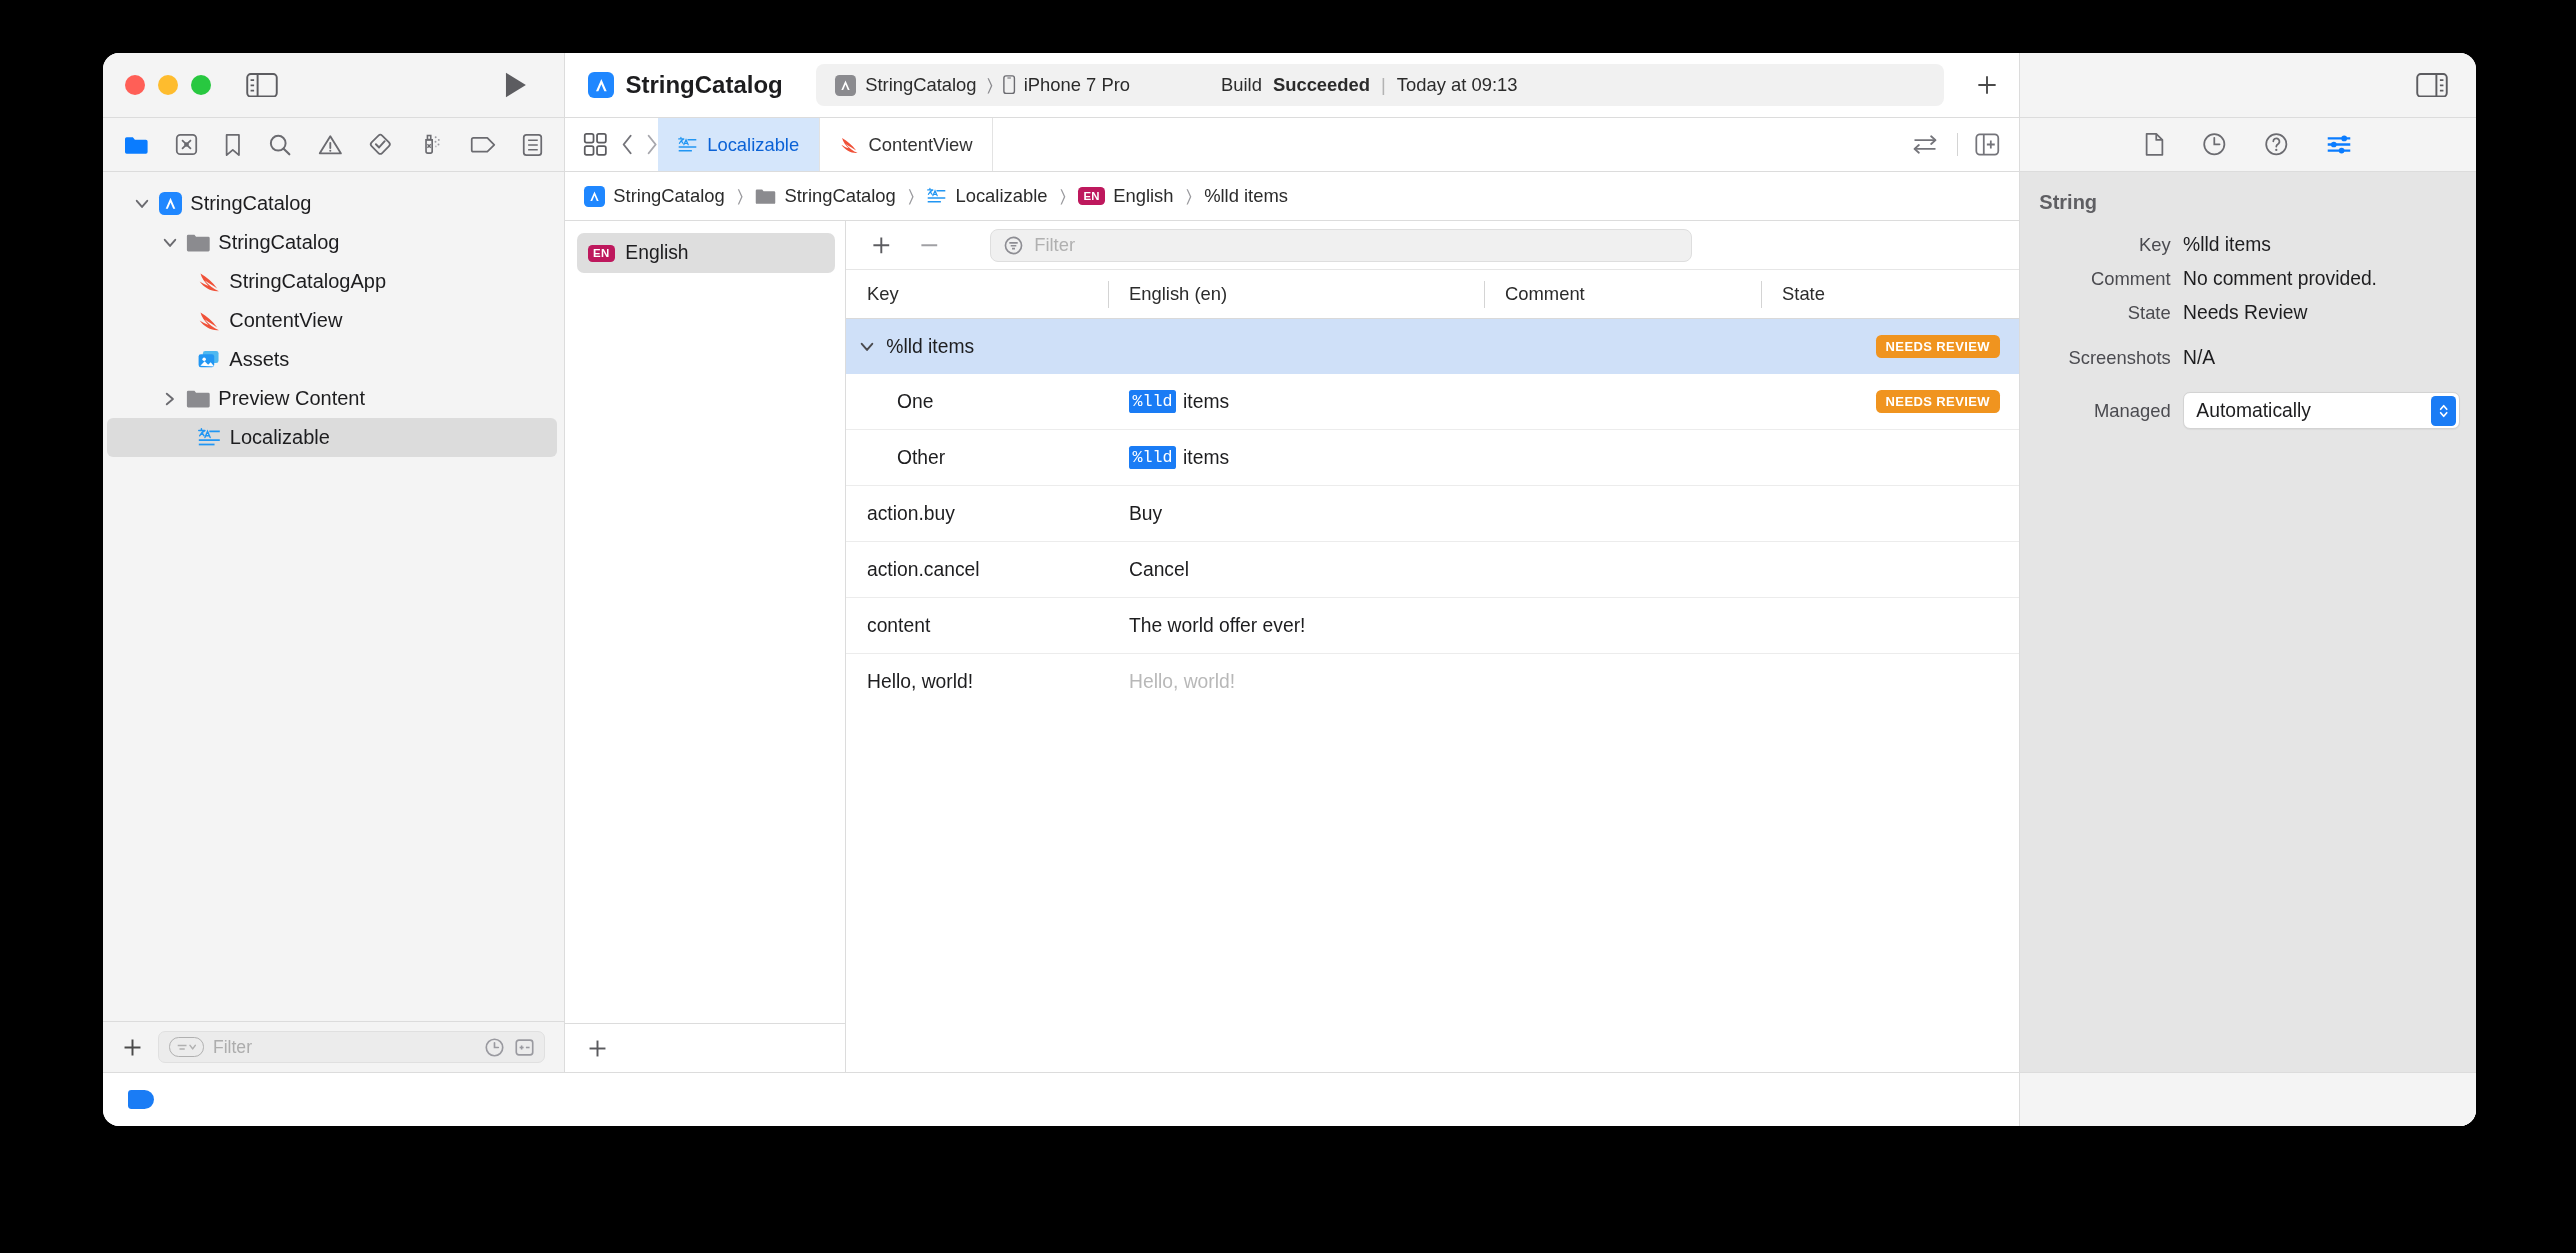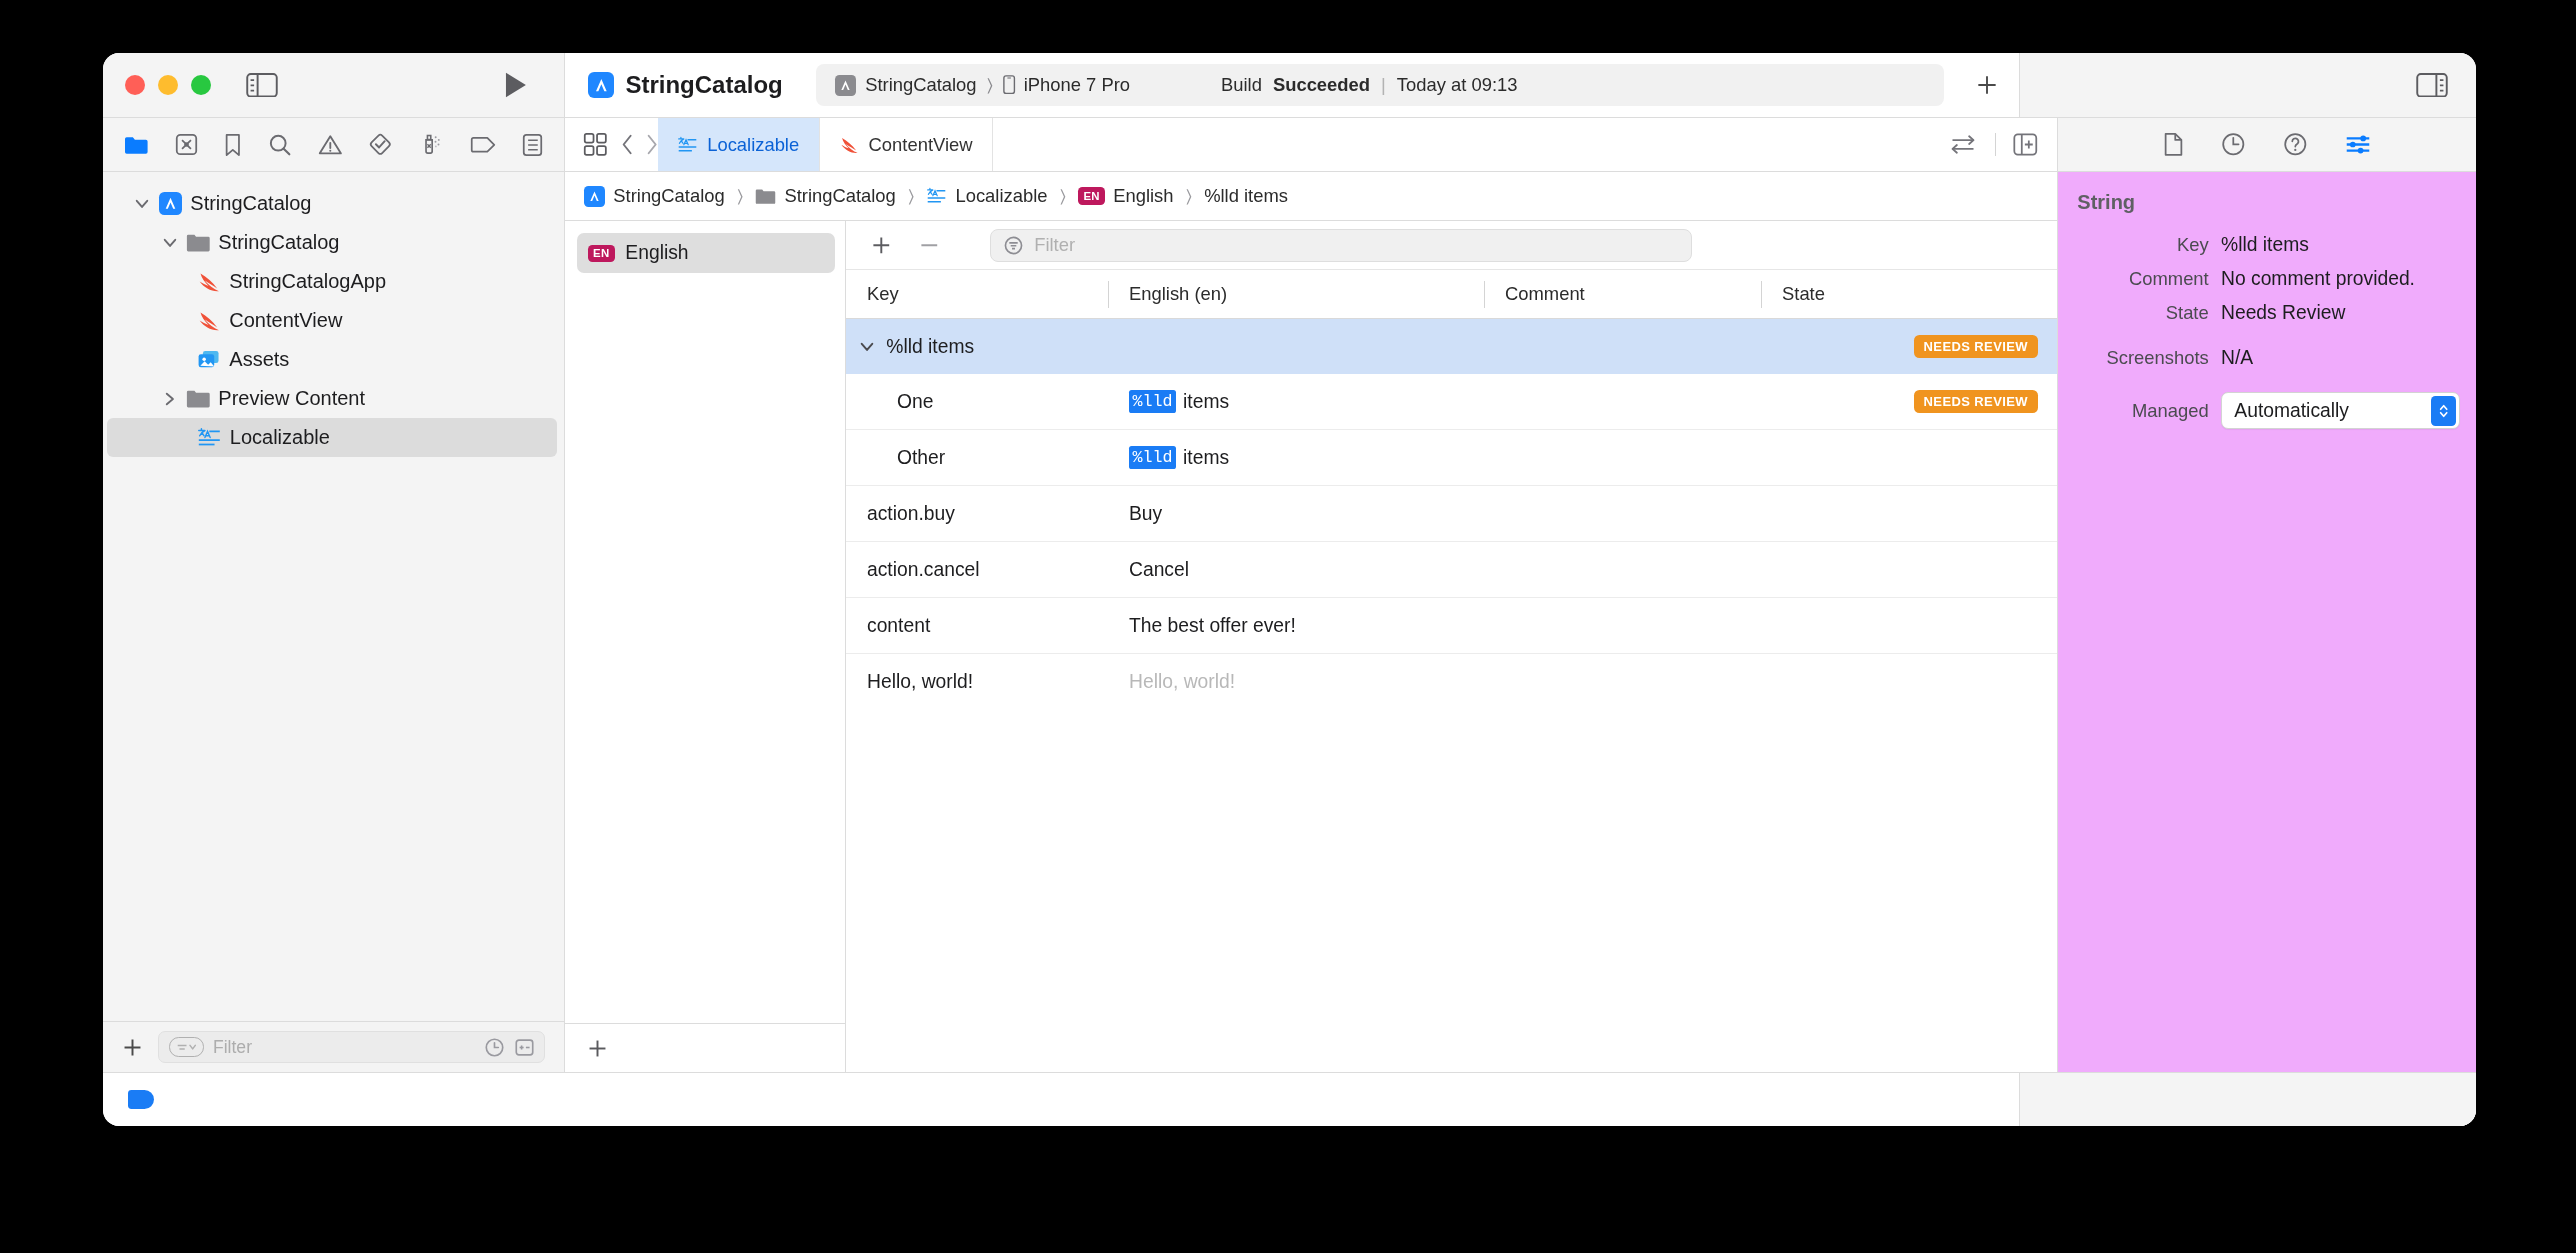--- a/index.html
+++ b/index.html
@@ -307,22 +307,22 @@
     font-size: 13px; font-weight: bold;
     letter-spacing: 0.4px;
     padding: 4.4px 9.7px 3.5px;
     border-radius: 5.3px;
     margin-left: auto; margin-right: 19.3px;
     white-space: nowrap;
   }
 
   
   #inspector {
-    width: 419px;
-    background: #f0abfc;
+    width: 457px;
+    background: #e5e5e5;
     border-left: 0.9px solid #dcdcdc;
     display: flex; flex-direction: column;
     flex: 0 0 auto;
   }
   .insp-tabs {
     height: 54px;
     display: flex; align-items: center; justify-content: center;
     gap: 37px;
     border-bottom: 0.9px solid #dcdcdc;
     background: #f4f4f4;
@@ -893,21 +893,21 @@
 
             <div class="trow">
               <span class="cell col-key">action.cancel</span>
               <span class="cell col-value">Cancel</span>
               <span class="cell col-comment"></span>
               <span class="cell col-state"></span>
             </div>
 
             <div class="trow">
               <span class="cell col-key">content</span>
-              <span class="cell col-value">The best offer ever!</span>
+              <span class="cell col-value">The world offer ever!</span>
               <span class="cell col-comment"></span>
               <span class="cell col-state"></span>
             </div>
 
             <div class="trow" style="border-bottom:none;">
               <span class="cell col-key">Hello, world!</span>
               <span class="cell col-value muted">Hello, world!</span>
               <span class="cell col-comment"></span>
               <span class="cell col-state"></span>
             </div>

